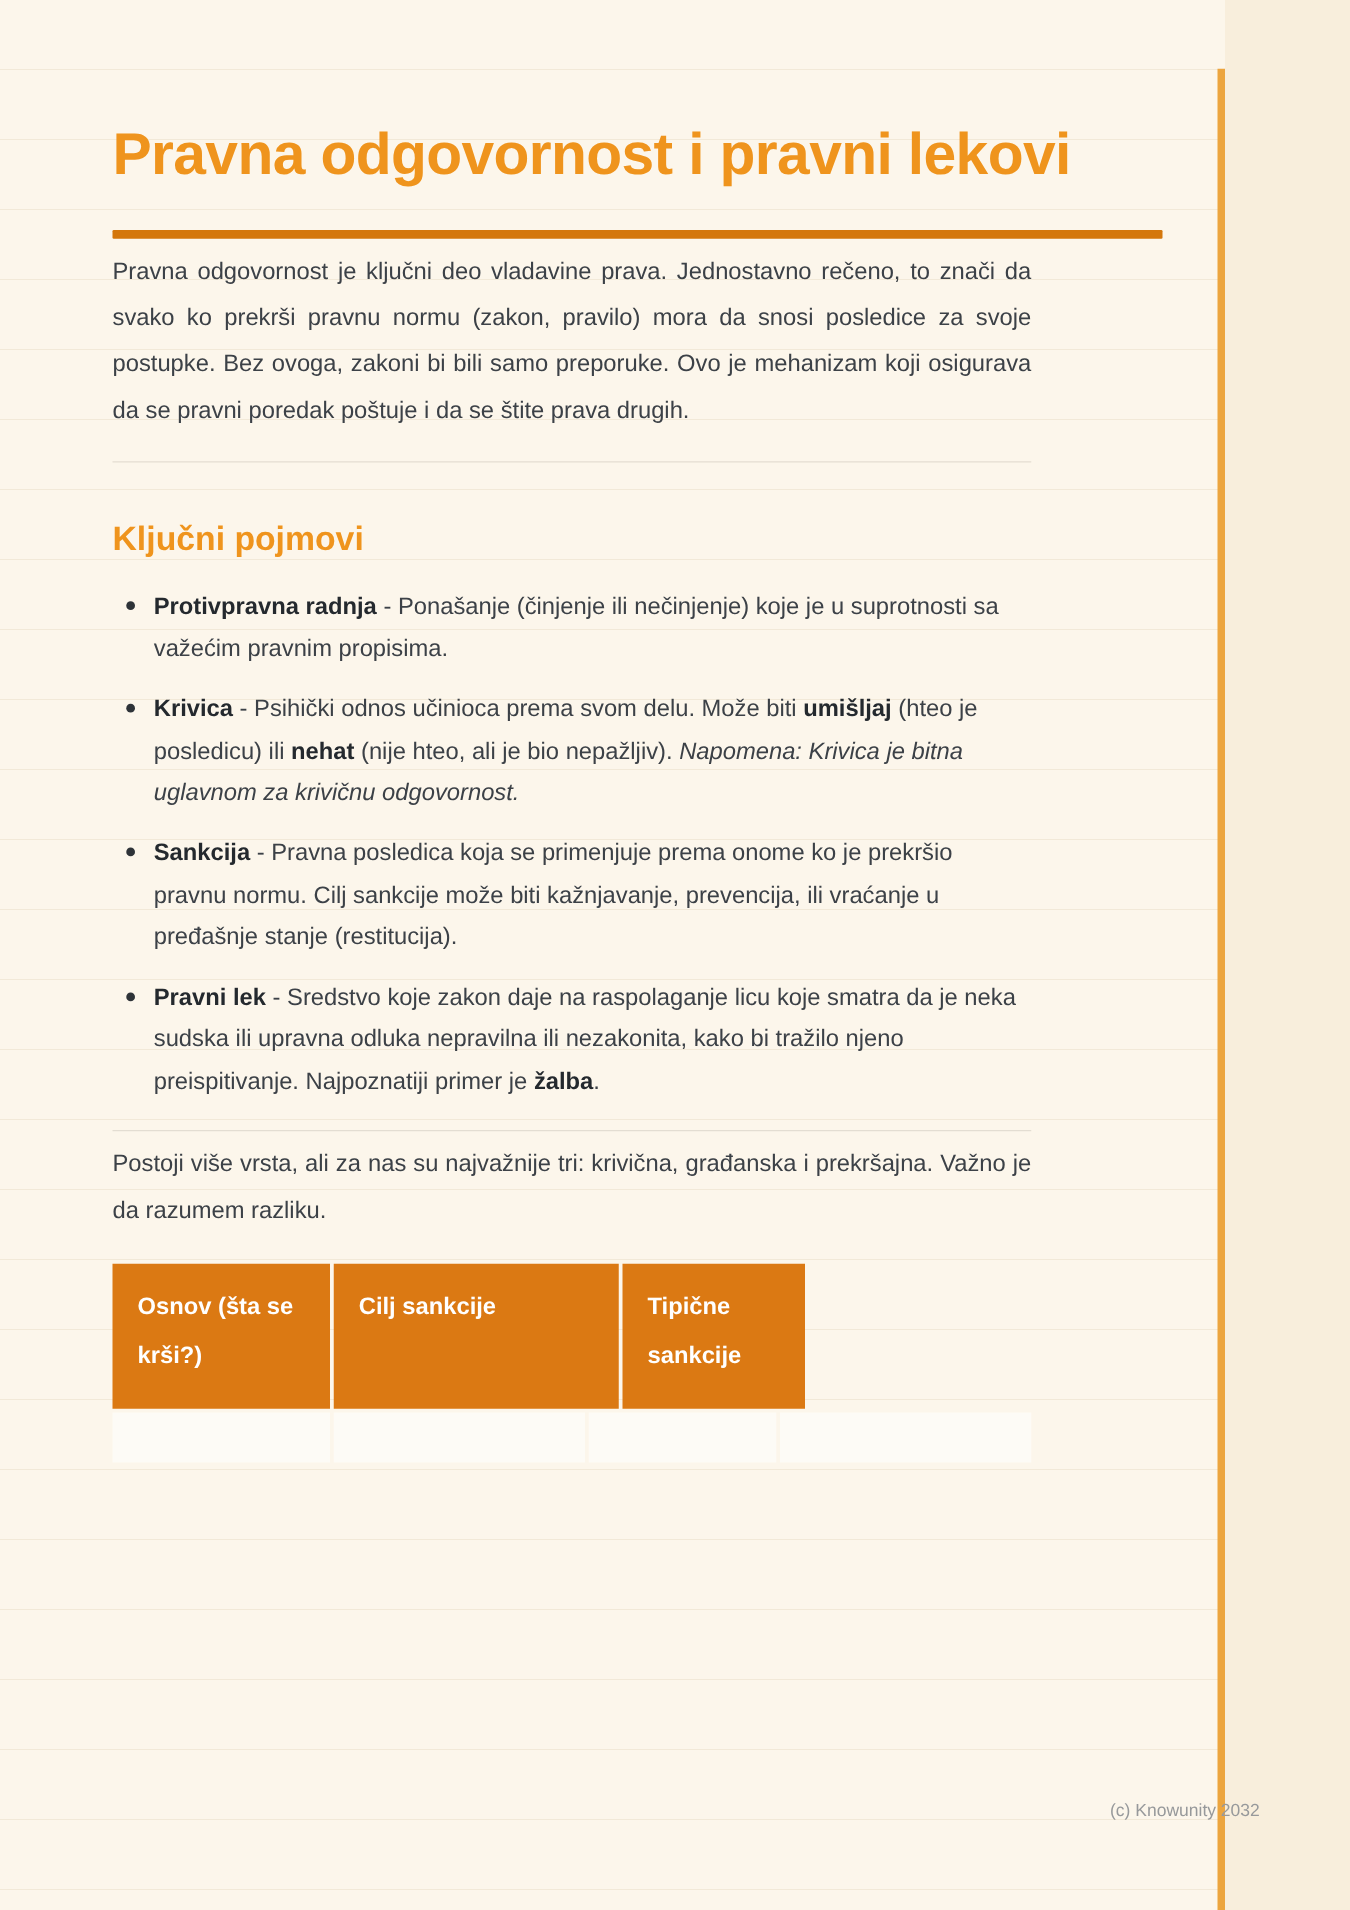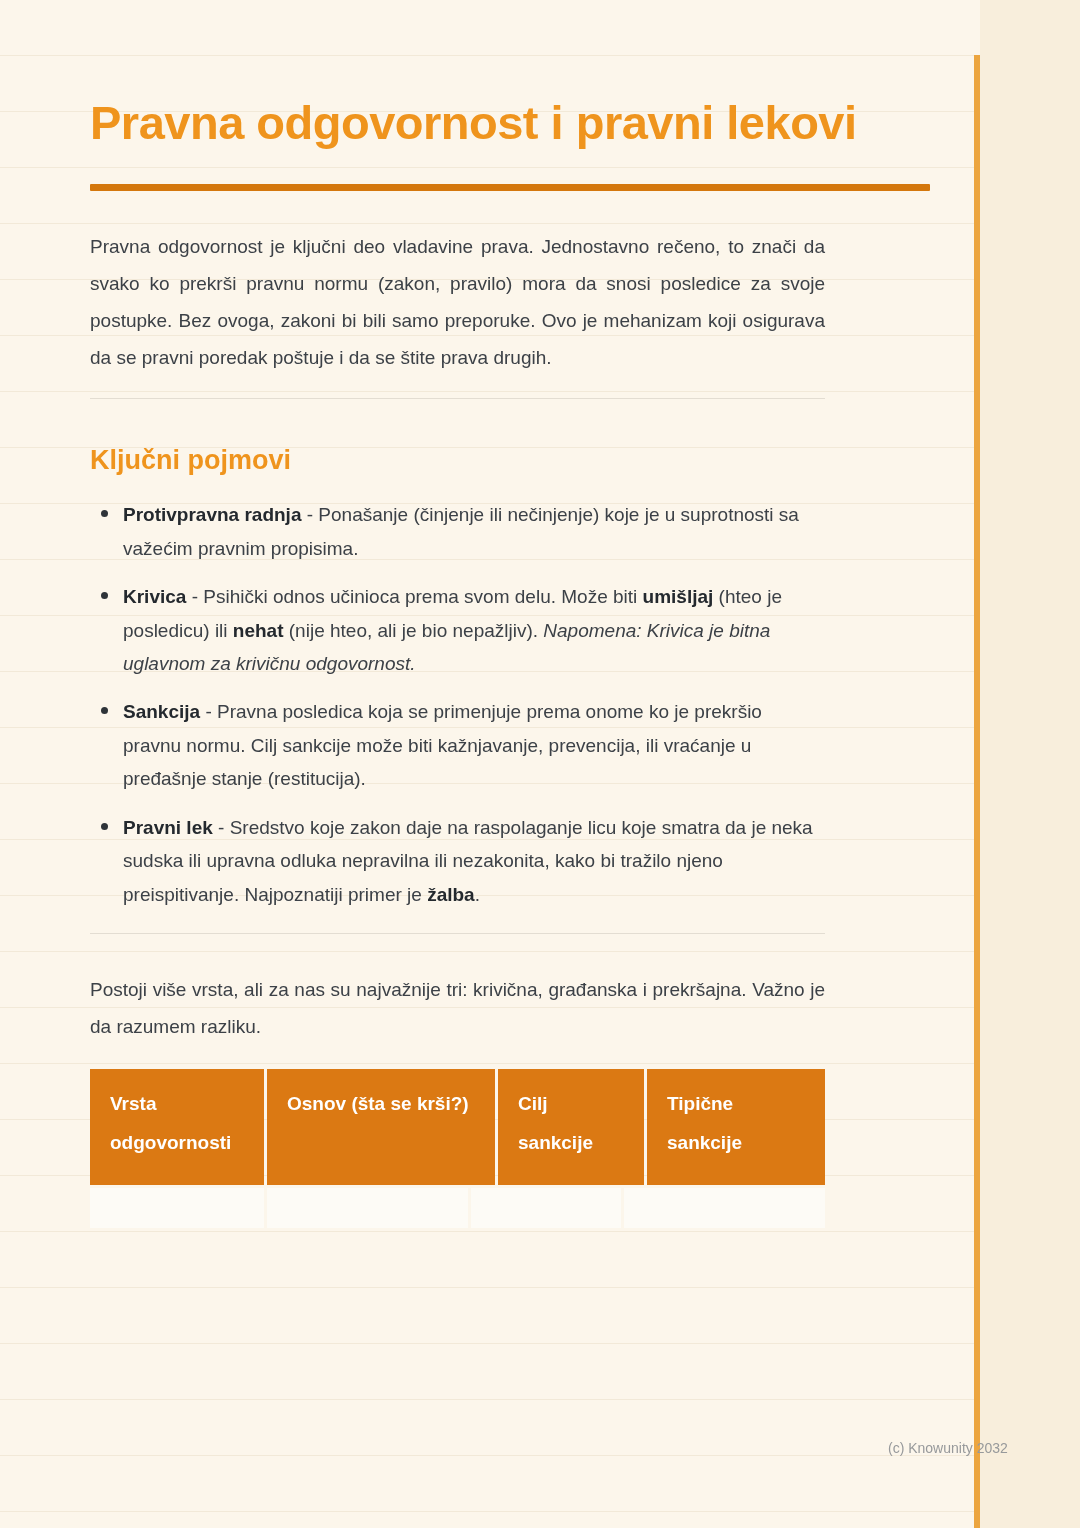--- a/index.html
+++ b/index.html
@@ -73,21 +73,21 @@
     background:var(--rule);
     border-radius:1px;
   }
   .section-heading{
     margin:46px 0 0 0;
     font-size:27px;
     font-weight:700;
     color:var(--accent);
   }
   .para{
-    margin:37px 0 0 0;
+    margin:8px 0 0 0;
     width:735px;
     font-size:19px;
     line-height:1.95;
     color:var(--text);
     text-align:justify;
   }
   .divider{
     margin-top:22px;
     width:735px;
     border-top:1px solid var(--divider);
@@ -183,21 +183,20 @@
         <li><span class="b">Sankcija</span><span> - Pravna posledica koja se primenjuje prema onome ko je prekršio pravnu normu. Cilj sankcije može biti kažnjavanje, prevencija, ili vraćanje u pređašnje stanje (restitucija).</span></li>
         <li><span class="b">Pravni lek</span><span> - Sredstvo koje zakon daje na raspolaganje licu koje smatra da je neka sudska ili upravna odluka nepravilna ili nezakonita, kako bi tražilo njeno preispitivanje. Najpoznatiji primer je </span><span class="b">žalba</span><span>.</span></li>
       </ul>
 
     <div class="divider"></div>
 
     <p class="para">Postoji više vrsta, ali za nas su najvažnije tri: krivična, građanska i prekršajna. Važno je da razumem razliku.</p>
 
     <div class="table">
       <div class="thead">
-          <div class="th">Vrsta odgovornosti</div>
           <div class="th">Osnov (šta se krši?)</div>
           <div class="th">Cilj sankcije</div>
           <div class="th">Tipične sankcije</div>
         </div>
       <div class="trow-stub">
         <div class="td-stub"></div>
         <div class="td-stub"></div>
         <div class="td-stub"></div>
         <div class="td-stub"></div>
       </div>

